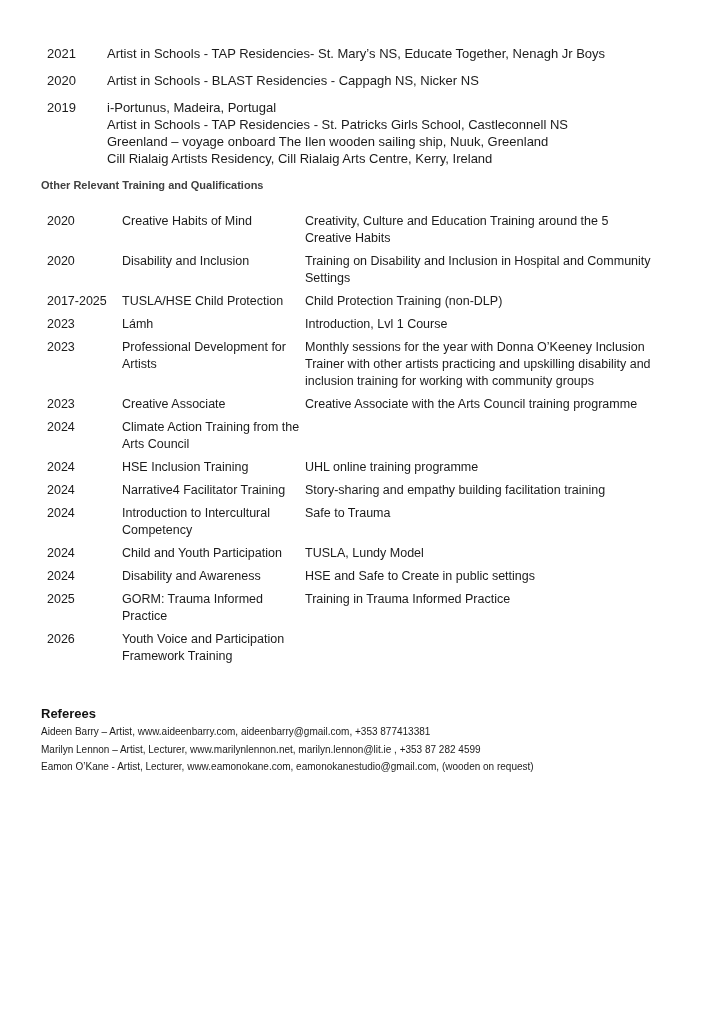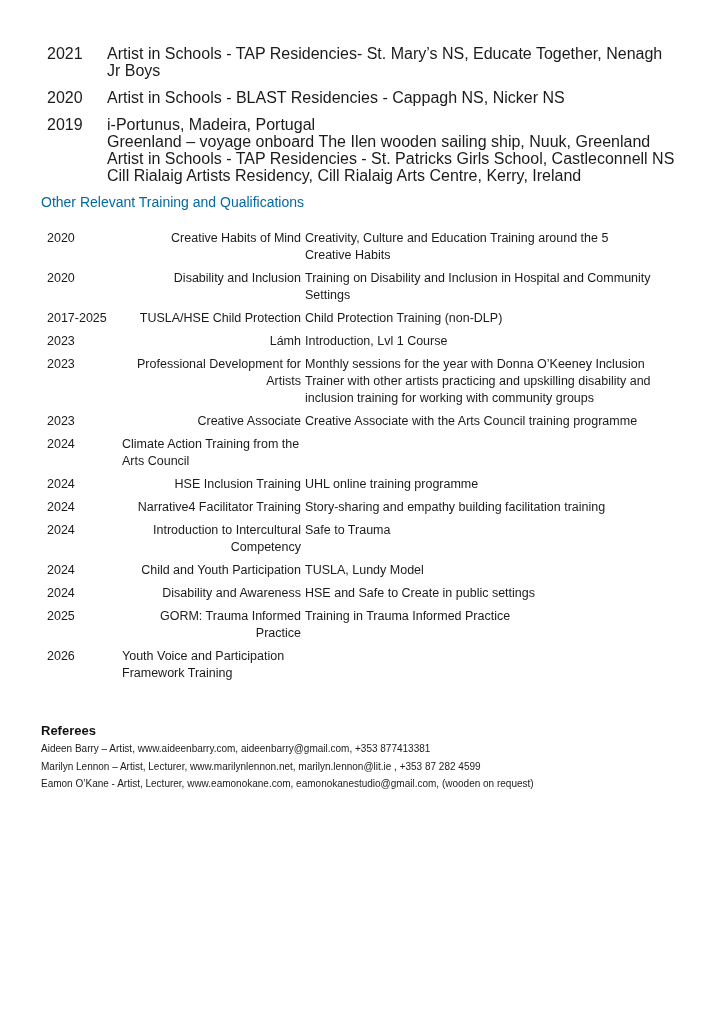--- a/index.html
+++ b/index.html
@@ -14,39 +14,39 @@
     position: relative;
     width: 724px; height: 1024px;
     background: #ffffff;
     padding: 45px 45px 0 41px;
     overflow: hidden;
   }
   
   .res-row {
     display: grid;
     grid-template-columns: 66px 1fr;
-    font-size: 16px; line-height: 17px;
+    font-size: 13px; line-height: 17px;
     margin-bottom: 10px;
   }
   .res-row .year { padding-left: 6px; }
   
   .section-heading {
-    font-size: 14px; font-weight: normal; line-height: 17px;
+    font-size: 11px; font-weight: bold; line-height: 17px;
     margin: 4px 0 19px 0;
-    color: #0369a1;
+    color: #404040;
   }
   
   .train-row {
     display: grid;
     grid-template-columns: 81px 183px 352px;
     font-size: 12.5px; line-height: 17px;
     margin-bottom: 6px;
   }
   .train-row .year { padding-left: 6px; }
-  .train-row .course { padding-right: 4px; text-align: right; }
+  .train-row .course { padding-right: 4px; }
   
   .referees { margin-top: 40px; }
   .referees-heading {
     font-size: 13px; font-weight: bold; line-height: 17px;
     margin-bottom: 1px;
     color: #111111;
   }
   .ref-line { font-size: 10px; line-height: 17.5px; }
 </style>
 </head>
@@ -67,22 +67,22 @@
       <div class="year">2020</div>
       <div class="lines">
         <div>Artist in Schools - BLAST Residencies - Cappagh NS, Nicker NS</div>
       </div>
     </div>
 
     <div class="res-row">
       <div class="year">2019</div>
       <div class="lines">
         <div>i-Portunus, Madeira, Portugal</div>
+        <div>Artist in Schools - TAP Residencies - St. Patricks Girls School, Castleconnell NS</div>
         <div>Greenland – voyage onboard The Ilen wooden sailing ship, Nuuk, Greenland</div>
-        <div>Artist in Schools - TAP Residencies - St. Patricks Girls School, Castleconnell NS</div>
         <div>Cill Rialaig Artists Residency, Cill Rialaig Arts Centre, Kerry, Ireland</div>
       </div>
     </div>
 
   </section>
 
   <h2 class="section-heading">Other Relevant Training and Qualifications</h2>
 
   <section>
 

